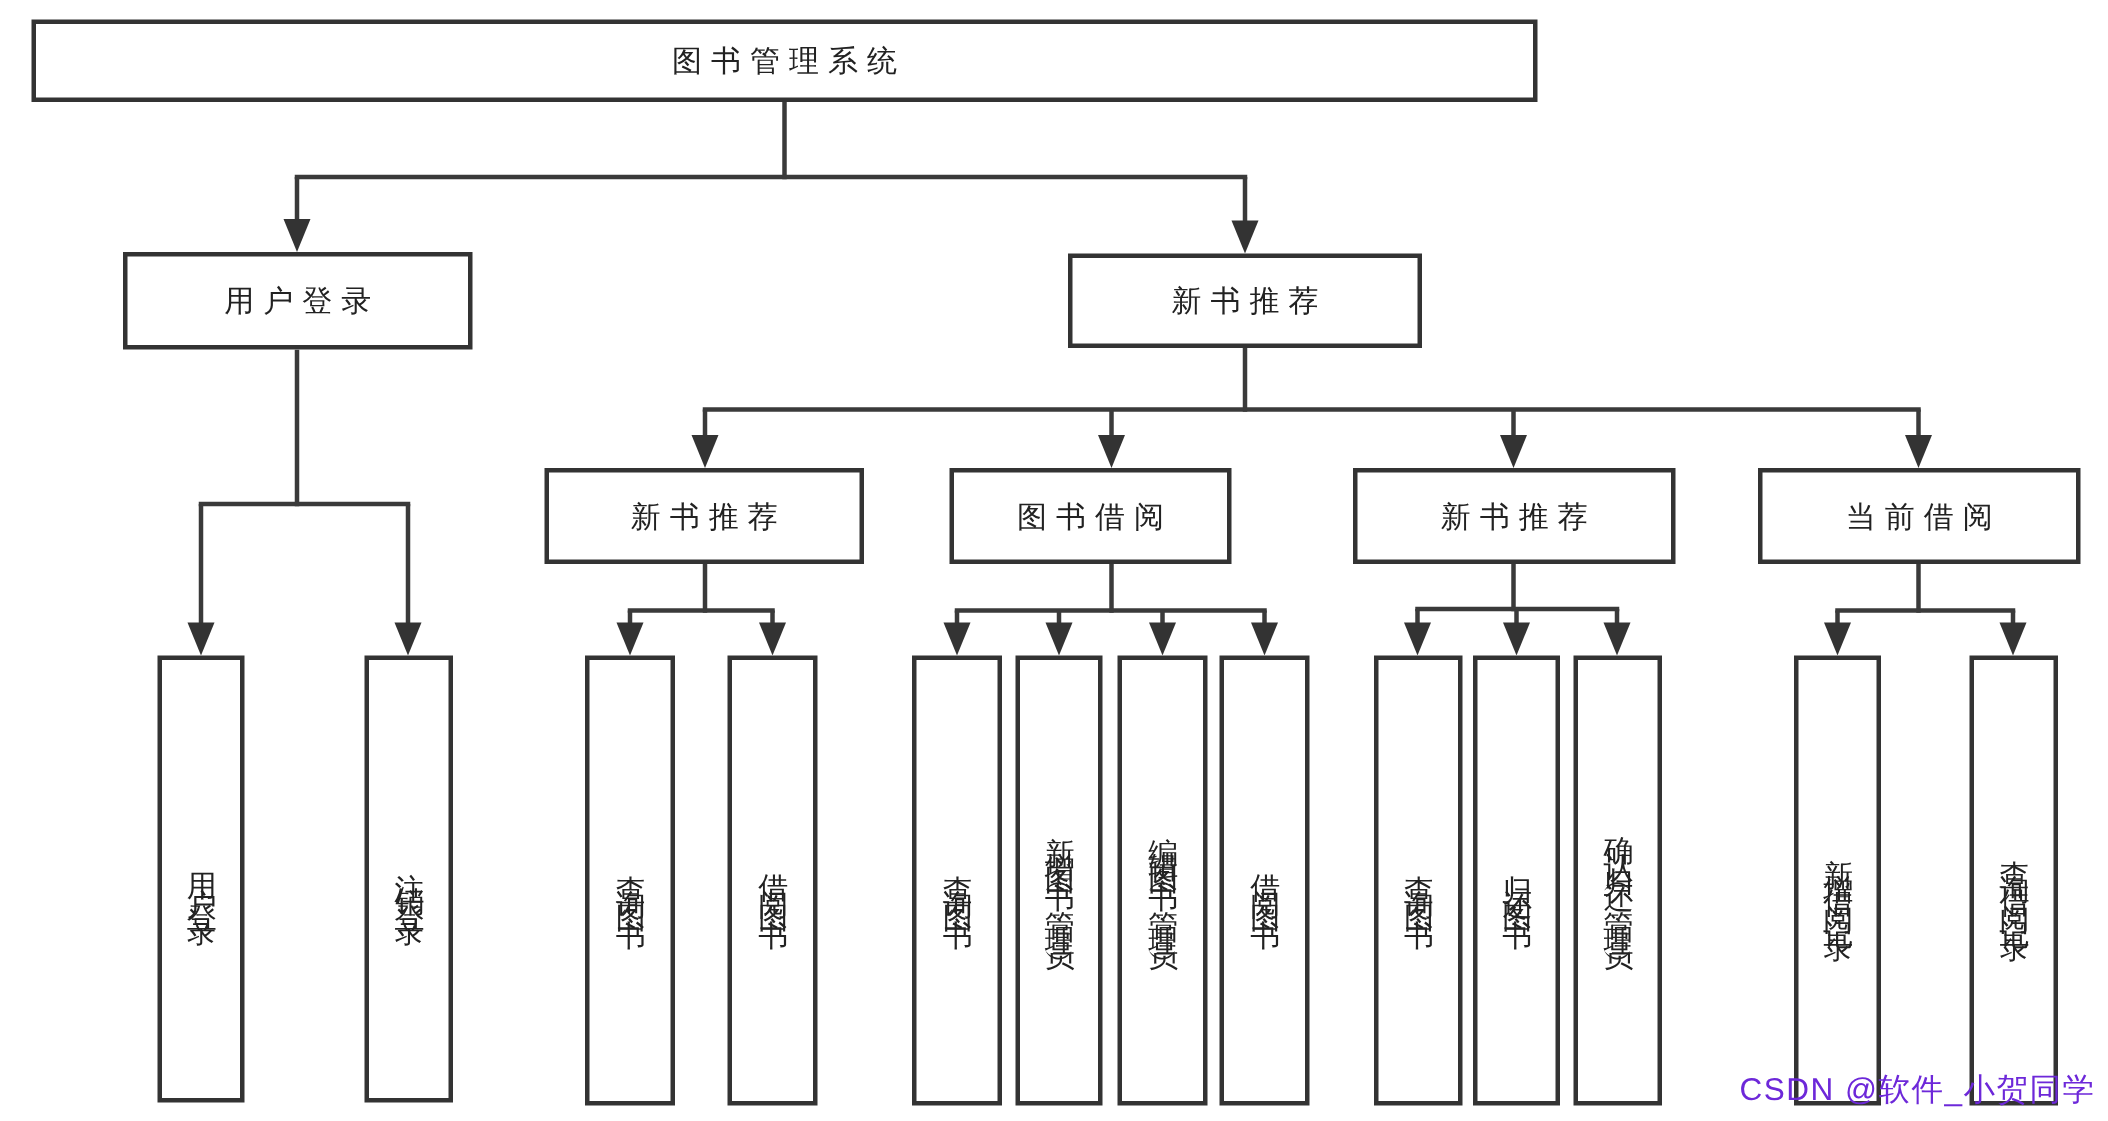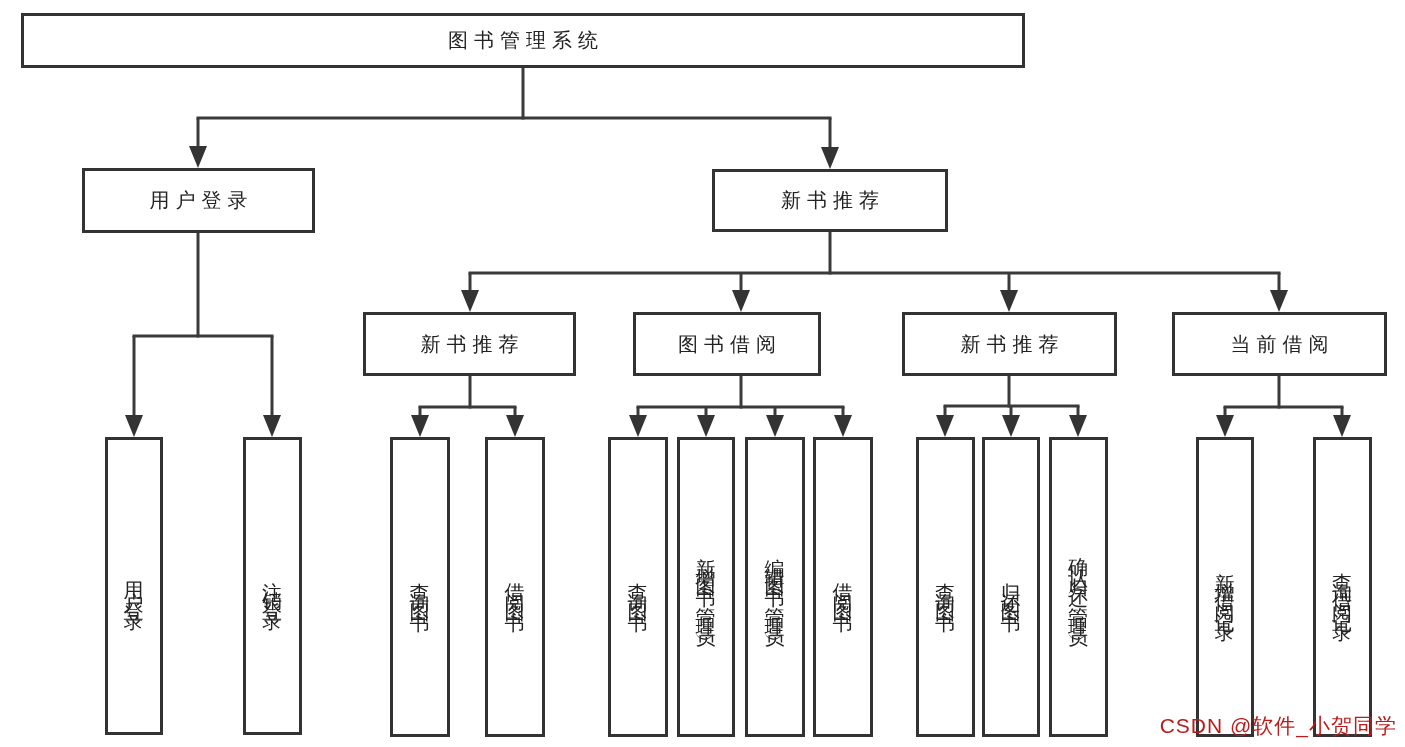--- a/index.html
+++ b/index.html
@@ -60,21 +60,21 @@
     line-height: 1;
     letter-spacing: 10px;
     white-space: nowrap;
   }
   .watermark {
     position: absolute;
     right: 8px;
     top: 712px;
     font-size: 21px;
     letter-spacing: 1px;
-    color: #b91c1c;
+    color: #6d28d9;
     white-space: nowrap;
   }
 </style>
 </head>
 <body>
 
 <div id="canvas">
 
   <svg class="connectors" viewBox="0 0 1405 747">
 

